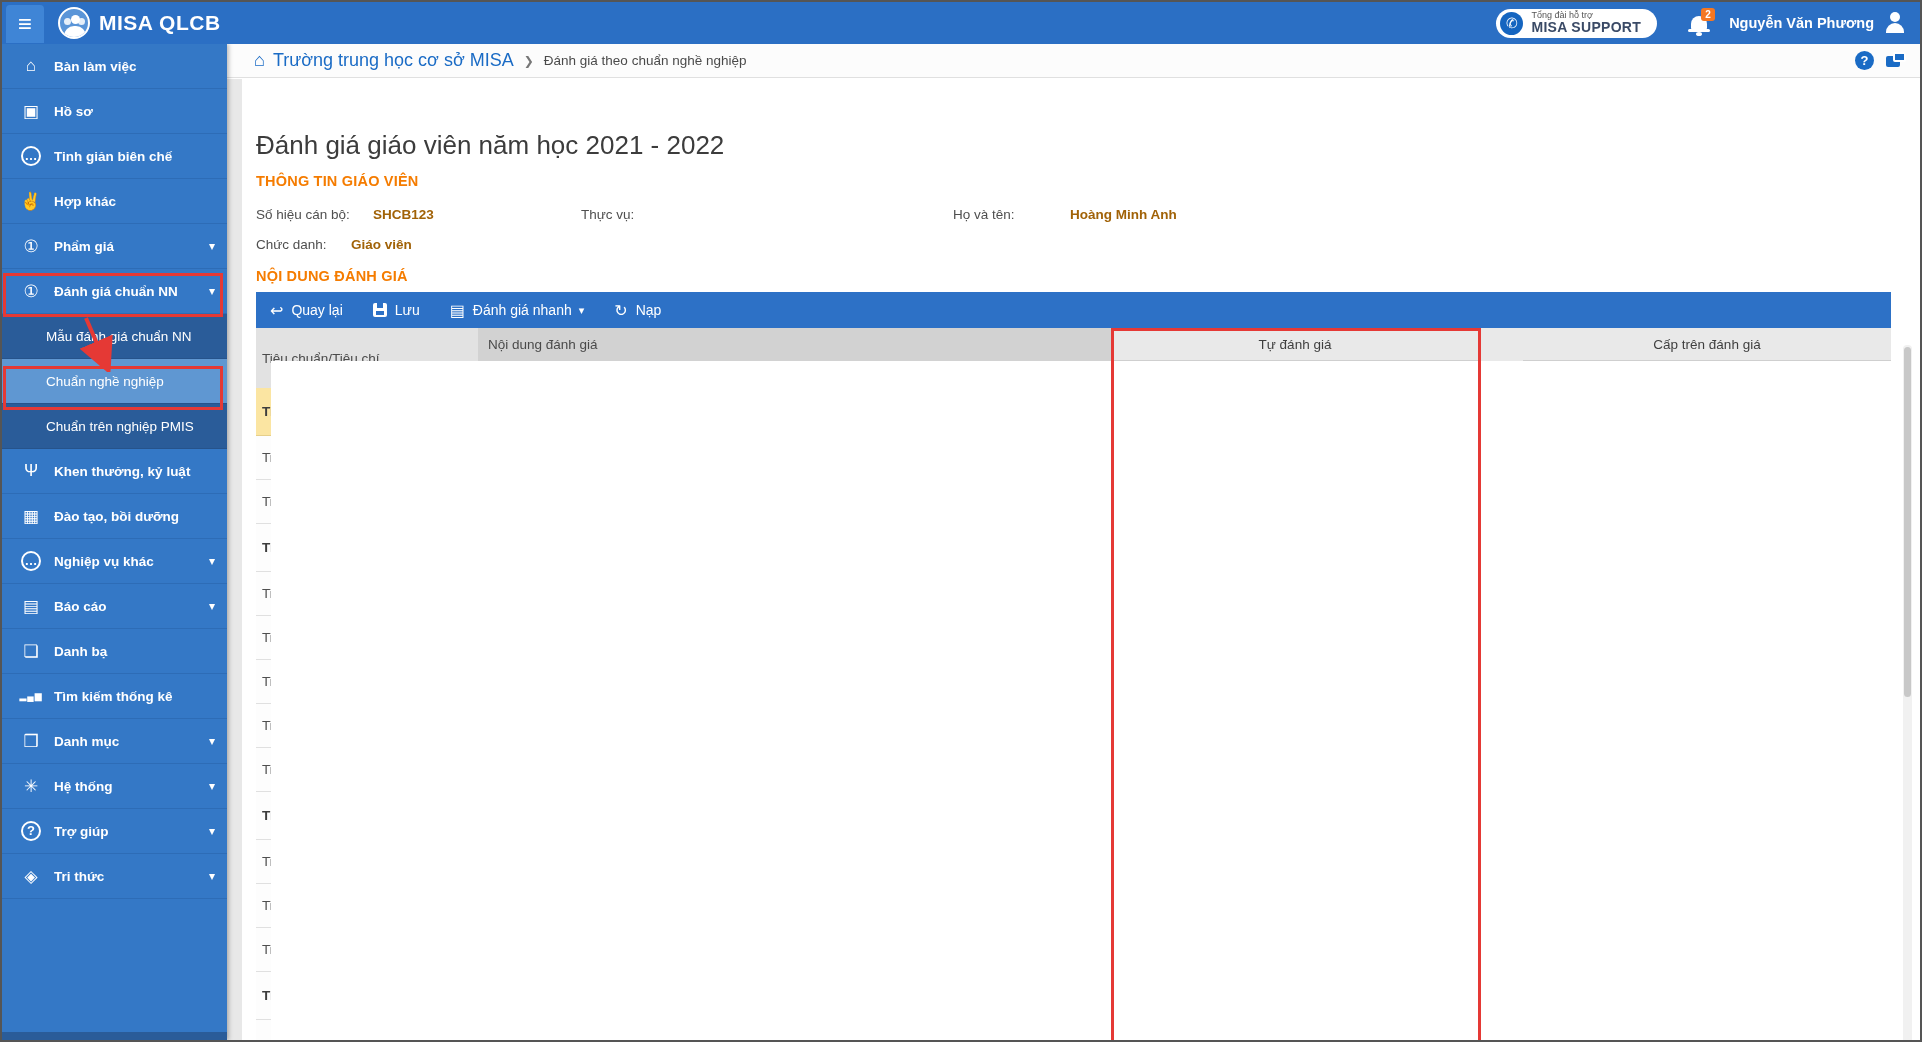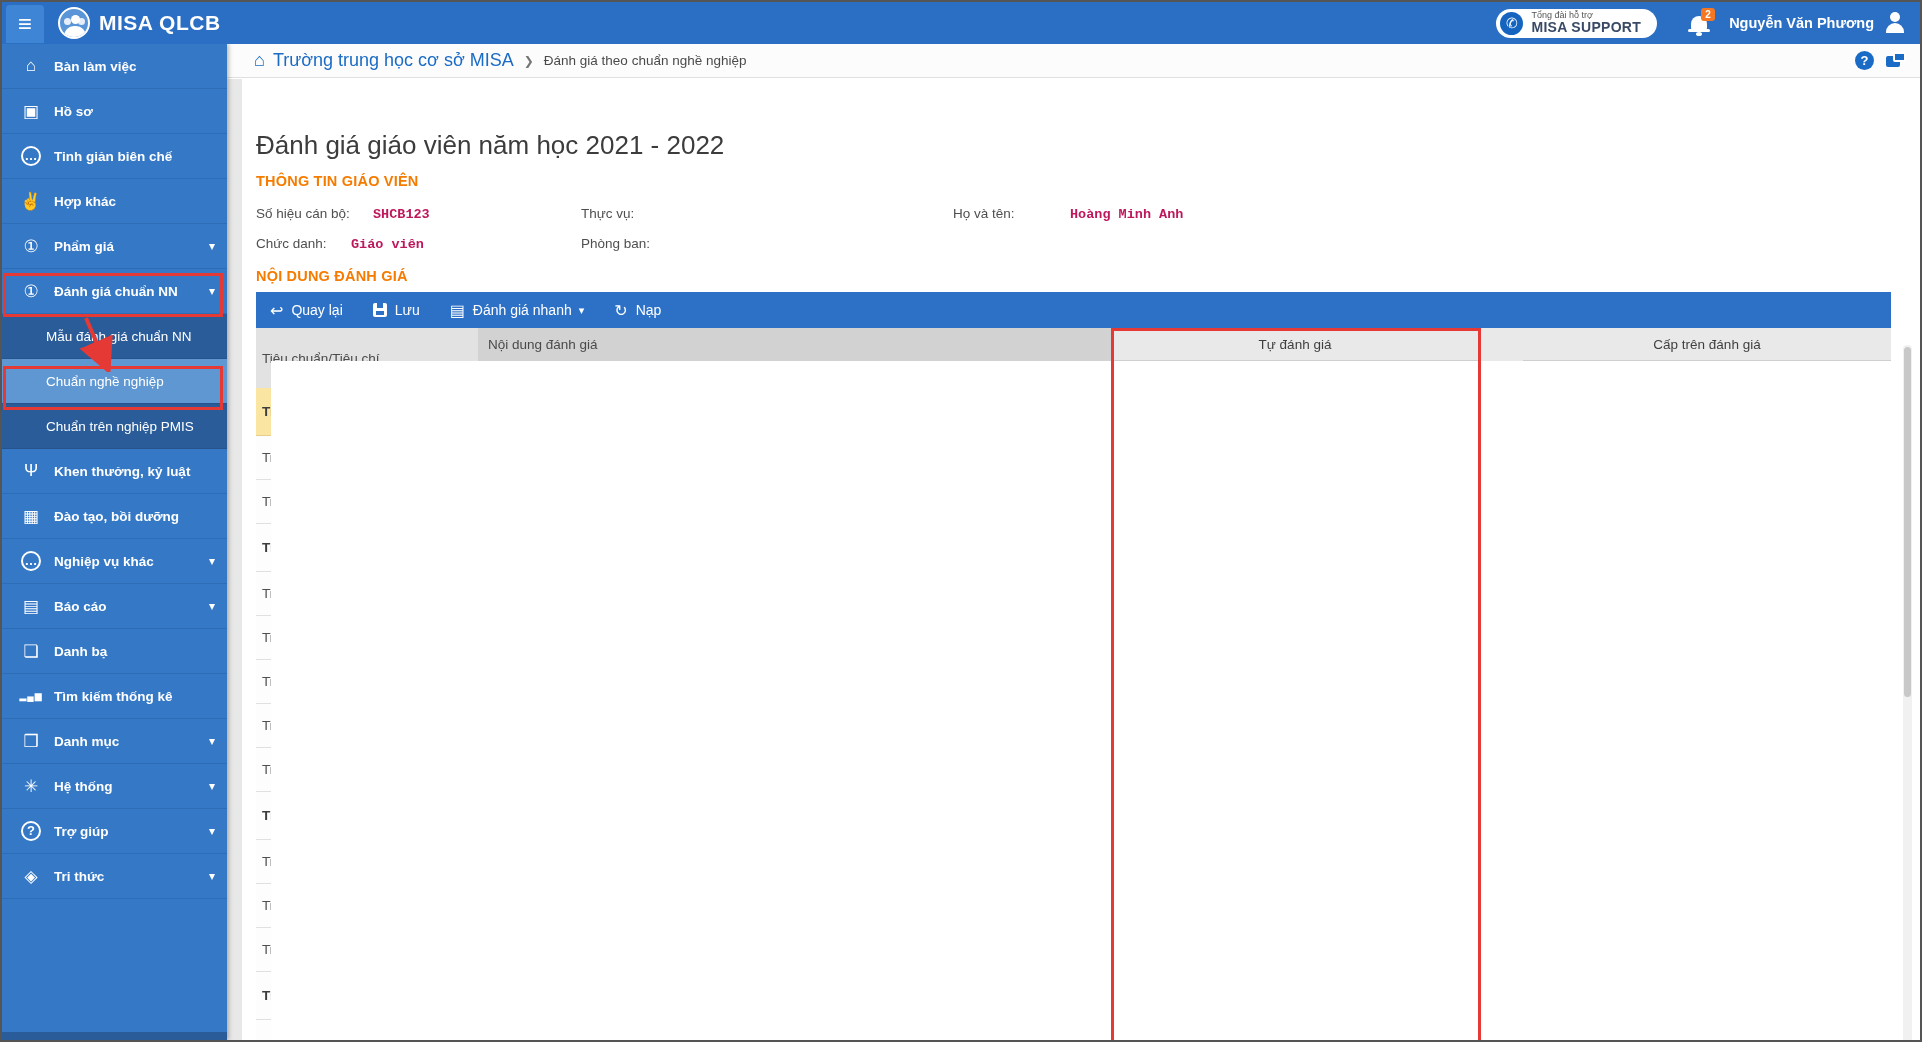--- a/index.html
+++ b/index.html
@@ -62,21 +62,21 @@
   .chat-ic{position:relative;width:20px;height:17px;cursor:pointer;}
   .chat-ic .b1{position:absolute;left:0;top:4px;width:14px;height:11px;background:#1a6bc5;border-radius:2px;}
   .chat-ic .b2{position:absolute;right:0;top:0;width:13px;height:10px;background:#1a6bc5;border-radius:2px;border:2px solid #fff;}
 
   .content{position:absolute;left:15px;right:0;top:35px;bottom:0;background:#fff;padding:16px 0 0 14px;margin-top:34px;}
   .page-title{font-size:26px;color:#3c3c3c;font-weight:500;line-height:32px;}
   .sec-hd{color:#f57c00;font-size:14.5px;font-weight:700;margin-top:12px;letter-spacing:.2px;}
   .info-grid{display:grid;grid-template-columns:325px 372px auto;grid-auto-rows:30px;margin-top:10px;align-items:center;}
   .info-cell{font-size:13.5px;color:#4f4f4f;}
   .info-cell .lbl{display:inline-block;}
-  .info-cell .val{font-weight:700;color:#be185d;font-family:Liberation Mono, monospace;}
+  .info-cell .val{font-weight:700;color:#a16207;}
   .lbl.w1{width:117px;} .lbl.w2{width:95px;} .lbl.w3{width:95px;}
   .sec-hd2{margin-top:9px;}
 
   
   .table-zone{position:relative;margin-top:8px;width:1635px;}
   .toolbar{height:36px;background:#2d71c6;display:flex;align-items:center;color:#fff;padding-left:14px;}
   .tb-btn{display:flex;align-items:center;margin-right:30px;font-size:14px;cursor:pointer;}
   .tb-btn .tb-ic{margin-right:8px;font-size:16px;}
   .floppy{width:14px;height:14px;background:#fff;border-radius:2px;position:relative;margin-right:8px;}
   .floppy:after{content:"";position:absolute;left:4px;top:0;width:6px;height:5px;background:#2d71c6;}
@@ -267,21 +267,20 @@
     <div class="gutter" style="top:35px;"></div>
 
     <div class="content">
       <div class="page-title">Đánh giá giáo viên năm học 2021 - 2022</div>
       <div class="sec-hd">THÔNG TIN GIÁO VIÊN</div>
       <div class="info-grid" id="info-grid">
           <div class="info-cell"><span class="lbl w1">Số hiệu cán bộ:</span><span class="val">SHCB123</span></div>
           <div class="info-cell"><span class="lbl w2">Thực vụ:</span><span class="val"></span></div>
           <div class="info-cell"><span class="lbl w1">Họ và tên:</span><span class="val">Hoàng Minh Anh</span></div>
           <div class="info-cell"><span class="lbl w2">Chức danh:</span><span class="val">Giáo viên</span></div>
-          <div class="info-cell"><span class="lbl w3">Phòng ban:</span><span class="val"></span></div>
         </div>
       <div class="sec-hd sec-hd2">NỘI DUNG ĐÁNH GIÁ</div>
 
       <div class="table-zone">
 
         <div class="toolbar">
           <div class="tb-btn">
             <span class="tb-ic">↩</span>
             <span>Quay lại</span>
           </div>

